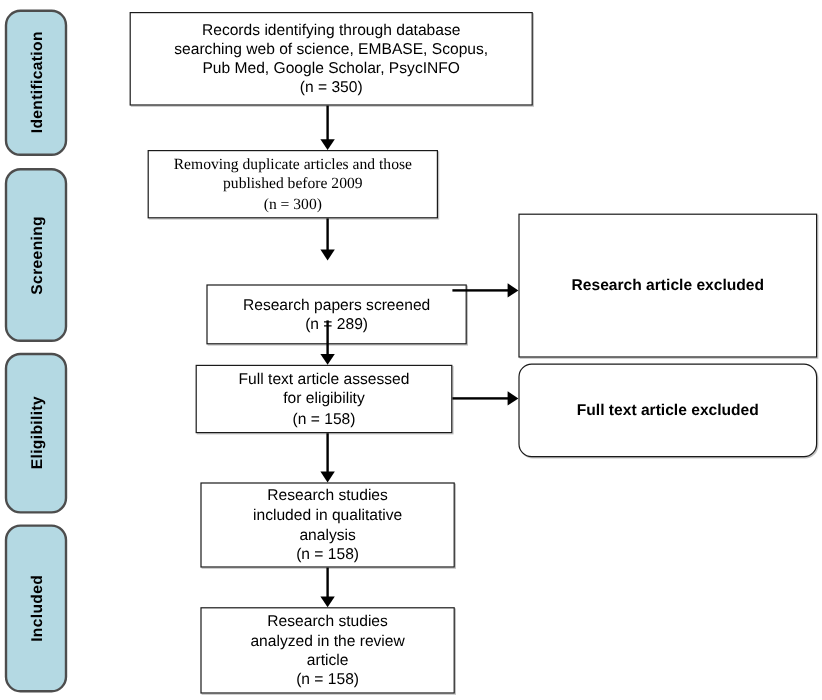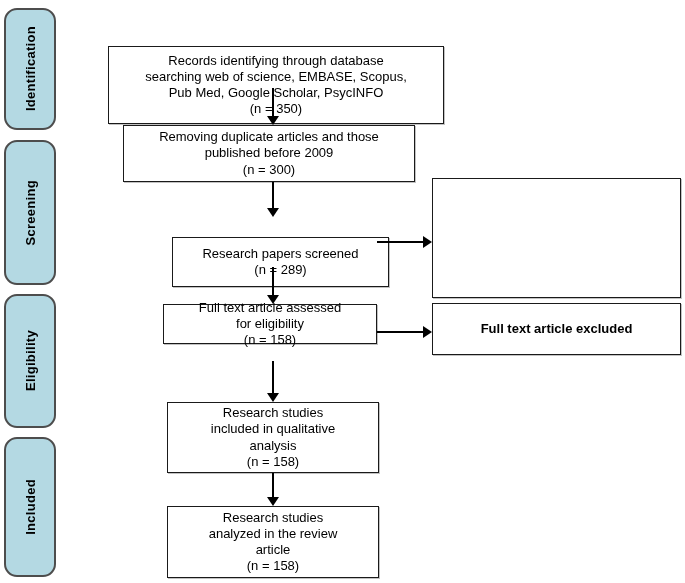--- a/index.html
+++ b/index.html
@@ -53,29 +53,29 @@
     align-items: center;
     justify-content: center;
     text-align: center;
     font-size: 13px;
     line-height: 1.24;
     color: #000;
     padding: 2px 4px;
   }
   .fbox .txt { white-space: pre-line; }
 
-  .box-records    { left: 108px; top: 10px;  width: 336px; height: 78px; margin-top: 36px; }
-  .box-duplicates { left: 123px; top: 125px; width: 292px; height: 57px; }
+  .box-records    { left: 108px; top: 10px;  width: 336px; height: 78px; }
+  .box-duplicates { left: 123px; top: 125px; width: 242px; height: 57px; font-family: Liberation Serif, serif; }
   .box-screened   { left: 172px; top: 217px; width: 217px; height: 50px; margin-top: 20px; }
-  .box-fulltext   { left: 163px; top: 304px; width: 214px; height: 40px; justify-content: center; }
+  .box-fulltext   { left: 163px; top: 304px; width: 214px; height: 57px; justify-content: center; }
   .box-qualitative{ left: 167px; top: 402px; width: 212px; height: 71px; }
   .box-analyzed   { left: 167px; top: 506px; width: 212px; height: 72px; }
 
   .box-excluded1  { left: 432px; top: 178px; width: 249px; height: 120px; }
-  .box-excluded2  { left: 432px; top: 303px; width: 249px; height: 52px; }
+  .box-excluded2  { left: 432px; top: 303px; width: 249px; height: 78px; border-radius: 11px; }
   .excl-title { font-weight: bold; white-space: pre-line; }
 
   
   .varrow {
     position: absolute;
     width: 2px;
     background: #000;
   }
   .varrow::after {
     content: "";
@@ -159,20 +159,21 @@
   </div>
   <div class="fbox box-analyzed">
     <span class="txt">Research studies
 analyzed in the review
 article
 (n = 158)</span>
   </div>
 
   <div class="fbox box-excluded1">
     <div>
+      <div class="excl-title">Research article excluded</div>
     </div>
   </div>
   <div class="fbox box-excluded2">
     <div>
       <div class="excl-title">Full text article excluded</div>
     </div>
   </div>
 
   <div class="varrow arrow-1"></div>
   <div class="varrow arrow-2"></div>

